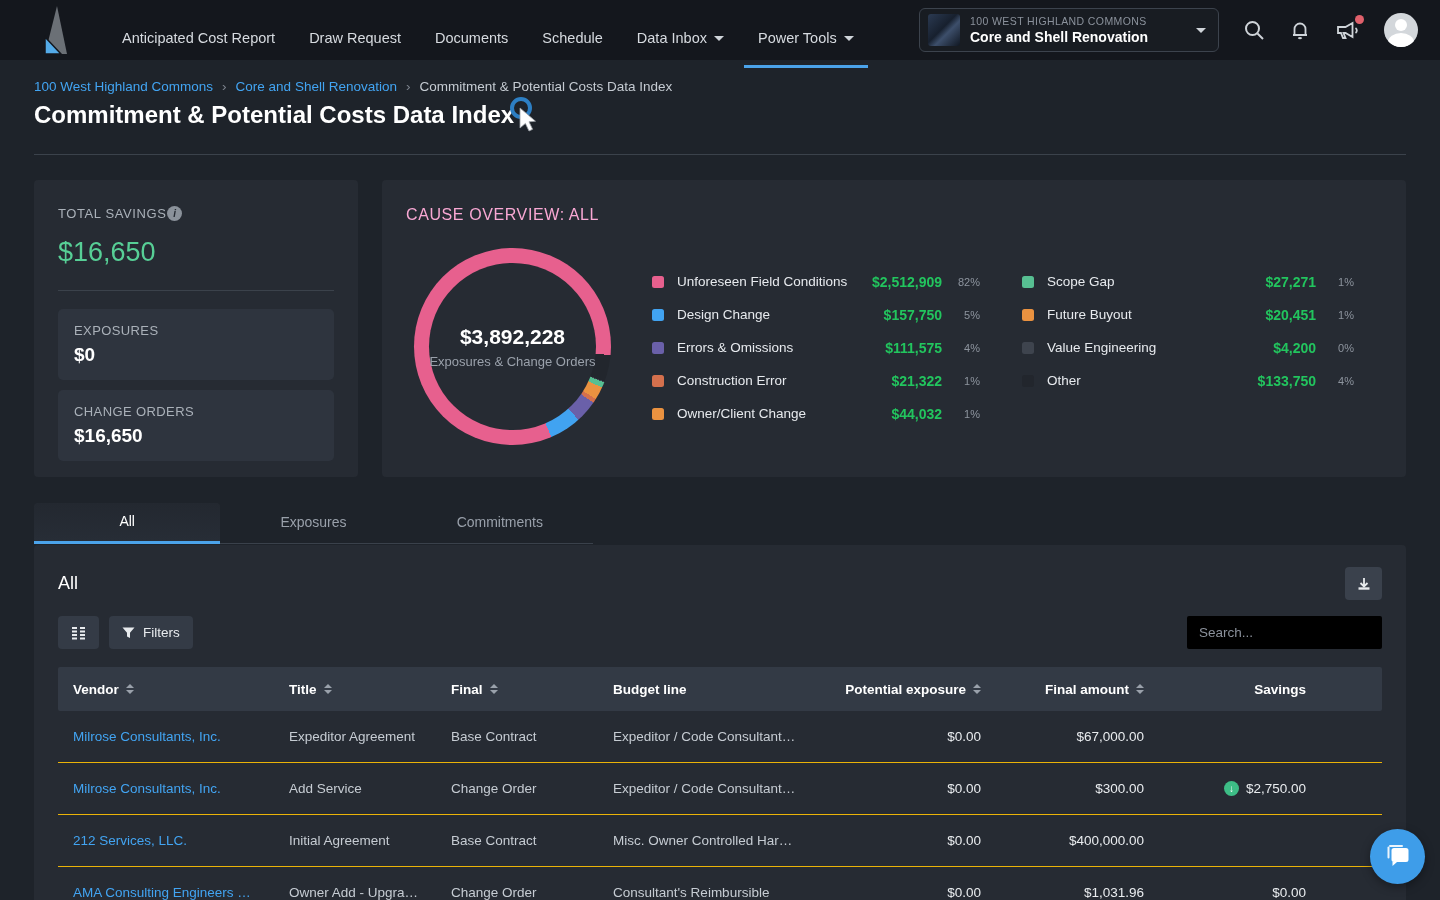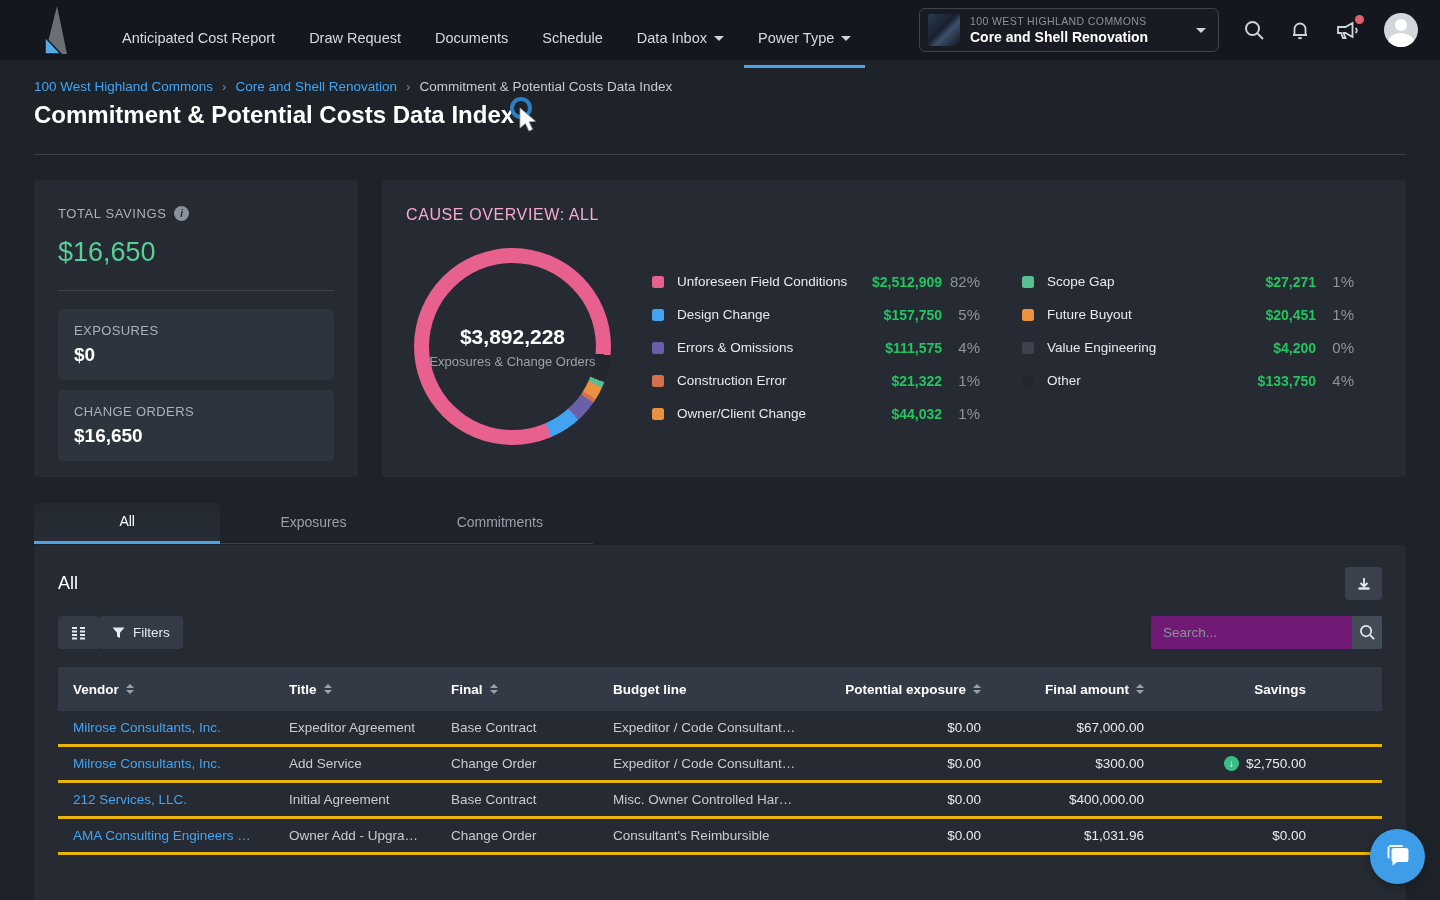--- a/index.html
+++ b/index.html
@@ -32,21 +32,21 @@
   .crumb-sep { color:#7d848e; }
   .crumb-current { color:#c5cbd2; }
   .page-title { position:absolute; top:101px; left:34px; font-size:24px; font-weight:bold; color:#ffffff; }
   .beacon { position:absolute; left:510px; top:97px; width:22px; height:22px; border:4px solid #2d7fc4; border-radius:50%; }
   .cursor-arrow { position:absolute; left:518px; top:107px; }
   .title-divider { position:absolute; top:154px; left:34px; right:34px; height:1px; background:#3b424b; }
 
   
   .card { position:absolute; top:180px; background:#262b33; border-radius:4px; }
   .savings-card { left:34px; width:324px; height:297px; padding:26px 24px; }
-  .card-label { font-size:13px; letter-spacing:.6px; color:#aab1b9; display:flex; align-items:center; gap:8px; }
+  .card-label { font-size:13px; letter-spacing:.6px; color:#aab1b9; display:flex; align-items:center; gap:1px; }
   .info-icon { width:15px; height:15px; border-radius:50%; background:#8a919a; color:#262b33; font-size:10px; font-weight:bold; font-style:italic; display:inline-flex; align-items:center; justify-content:center; cursor:pointer; }
   .savings-amount { margin-top:16px; font-size:27px; color:#57cf96; }
   .savings-divider { margin:22px 0 18px; height:1px; background:#3b424b; }
   .subcard { background:#2e343e; border-radius:5px; padding:14px 16px; margin-bottom:10px; }
   .subcard-label { font-size:13px; letter-spacing:.4px; color:#aab1b9; }
   .subcard-value { font-size:19px; font-weight:bold; color:#fff; margin-top:6px; }
 
   .cause-card { left:382px; right:34px; height:297px; padding:26px 24px; }
   .cause-title { font-size:16px; letter-spacing:.6px; color:#f9a8d4; }
 
@@ -56,48 +56,48 @@
   .donut-sub { font-size:13px; color:#9aa1ab; margin-top:5px; }
 
   .legend { position:absolute; left:652px; top:265px; display:flex; gap:42px; }
   .legend-col { display:flex; flex-direction:column; }
   .legend-col1 { width:328px; }
   .legend-col2 { width:332px; }
   .legend-item { display:flex; align-items:center; height:33px; }
   .swatch { width:12px; height:12px; border-radius:2.5px; margin-right:13px; flex:0 0 auto; }
   .legend-label { flex:1; font-size:13.5px; color:#e7eaee; }
   .legend-amount { font-size:14px; font-weight:bold; color:#22c55e; }
-  .legend-pct { width:38px; text-align:right; font-size:15px; color:#8d949e; }
+  .legend-pct { width:38px; text-align:right; font-size:11px; color:#8d949e; }
 
   
   .tabs { position:absolute; left:34px; top:503px; width:559px; height:41px; display:flex; }
   .tab { flex:1; text-align:center; font-size:14px; color:#99a0aa; line-height:39px; border-bottom:1px solid #3a414b; cursor:pointer; }
   .tab.active { background:linear-gradient(#232830,#272d36); color:#fff; border-bottom:3px solid #4ba3ea; line-height:37px; border-top-left-radius:4px; border-top-right-radius:4px; }
 
   
   .table-card { position:absolute; left:34px; top:545px; right:34px; height:420px; background:#262b33; border-radius:4px 4px 0 0; padding:0 24px; }
   .table-head-row { display:flex; align-items:center; justify-content:space-between; margin-top:22px; }
   .section-title { font-size:18px; color:#fff; font-weight:normal; }
   .dl-btn { width:37px; height:33px; background:#3a414c; border:none; border-radius:4px; cursor:pointer; display:flex; align-items:center; justify-content:center; }
-  .toolbar { display:flex; align-items:center; margin-top:16px; }
+  .toolbar { display:flex; align-items:center; margin-top:16px; gap:10px; }
   .tool-btn { height:33px; background:#343b46; border:none; border-radius:4px; color:#e8ebee; font-size:13.5px; cursor:pointer; display:flex; align-items:center; gap:8px; padding:0 13px; }
-  .search-box { margin-left:auto; display:flex; width:231px; height:33px; background:#701a75; border-radius:2px; overflow:hidden; }
+  .search-box { margin-left:auto; display:flex; width:195px; height:33px; background:#000000; border-radius:2px; overflow:hidden; }
   .search-box input { flex:1; background:transparent; border:none; outline:none; color:#d8dce1; font-size:13.5px; padding:0 12px; font-family:"Liberation Sans",sans-serif; }
   .search-box input::placeholder { color:#8b919b; }
   .search-go { width:42px; background:#434b57; border:none; cursor:pointer; display:flex; align-items:center; justify-content:center; }
 
   .thead { margin-top:18px; height:44px; background:#333a45; border-radius:2px; }
   .trow { display:grid; grid-template-columns:216px 162px 162px 215px 153px 163px 162px; padding-left:15px; padding-right:36px; align-items:center; }
   .thead .th { font-size:13.5px; font-weight:bold; color:#fff; display:flex; align-items:center; }
   .th.num, .td.num { justify-content:flex-end; text-align:right; }
   .sort { display:inline-flex; flex-direction:column; gap:2px; margin-left:7px; cursor:pointer; }
   .sort i { width:0; height:0; border-left:4px solid transparent; border-right:4px solid transparent; }
   .sort .up { border-bottom:4px solid #9aa1ab; }
   .sort .dn { border-top:4px solid #9aa1ab; }
-  .tbody .trow { height:36px; border-bottom:3px solid #eab308; cursor:pointer; }
+  .tbody .trow { height:52px; border-bottom:1px solid #eab308; cursor:pointer; }
   .td { font-size:13.5px; color:#c6ccd3; white-space:nowrap; overflow:hidden; text-overflow:ellipsis; display:flex; align-items:center; }
   .td.num { color:#e9ecef; }
   .td .vendor-link { color:#42a4f2; cursor:pointer; overflow:hidden; text-overflow:ellipsis; }
   .savings-val { display:flex; align-items:center; gap:7px; color:#e9ecef; }
   .save-ic { width:15px; height:15px; border-radius:50%; background:#3dbd86; color:#fff; font-size:10px; font-weight:bold; display:inline-flex; align-items:center; justify-content:center; }
 
   
   .chat-launcher { position:absolute; right:15px; bottom:16px; width:55px; height:55px; border-radius:50%; background:#3e9de9; border:none; cursor:pointer; display:flex; align-items:center; justify-content:center; box-shadow:0 3px 10px rgba(0,0,0,.35); }
 </style>
 </head>
@@ -121,21 +121,21 @@
           <span>Documents</span>
         </div>
         <div class="nav-item">
           <span>Schedule</span>
         </div>
         <div class="nav-item">
           <span>Data Inbox</span>
           <span class="caret"></span>
         </div>
         <div class="nav-item active">
-          <span>Power Type</span>
+          <span>Power Tools</span>
           <span class="caret"></span>
         </div>
       </nav>
     <div class="nav-right">
       <div class="project-select">
         <div class="project-thumb"></div>
         <div class="project-text">
           <div class="project-name">100 WEST HIGHLAND COMMONS</div>
           <div class="project-sub">Core and Shell Renovation</div>
         </div>

